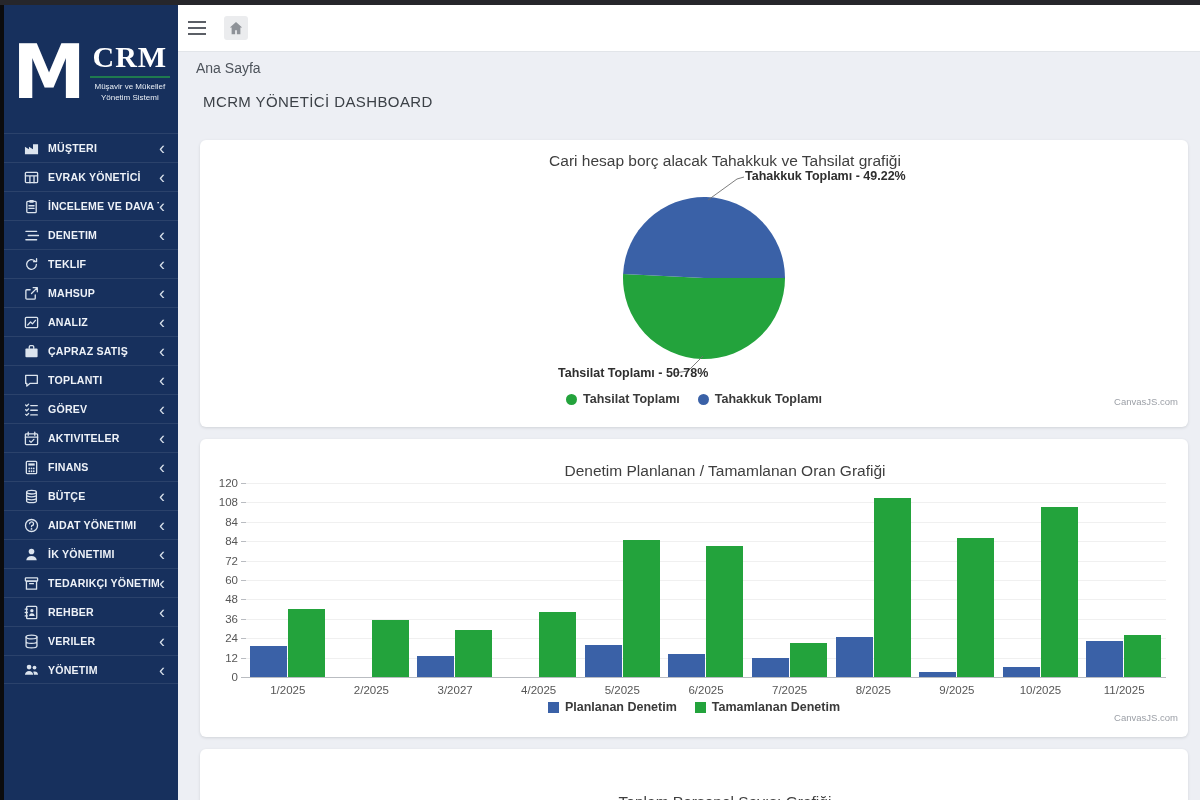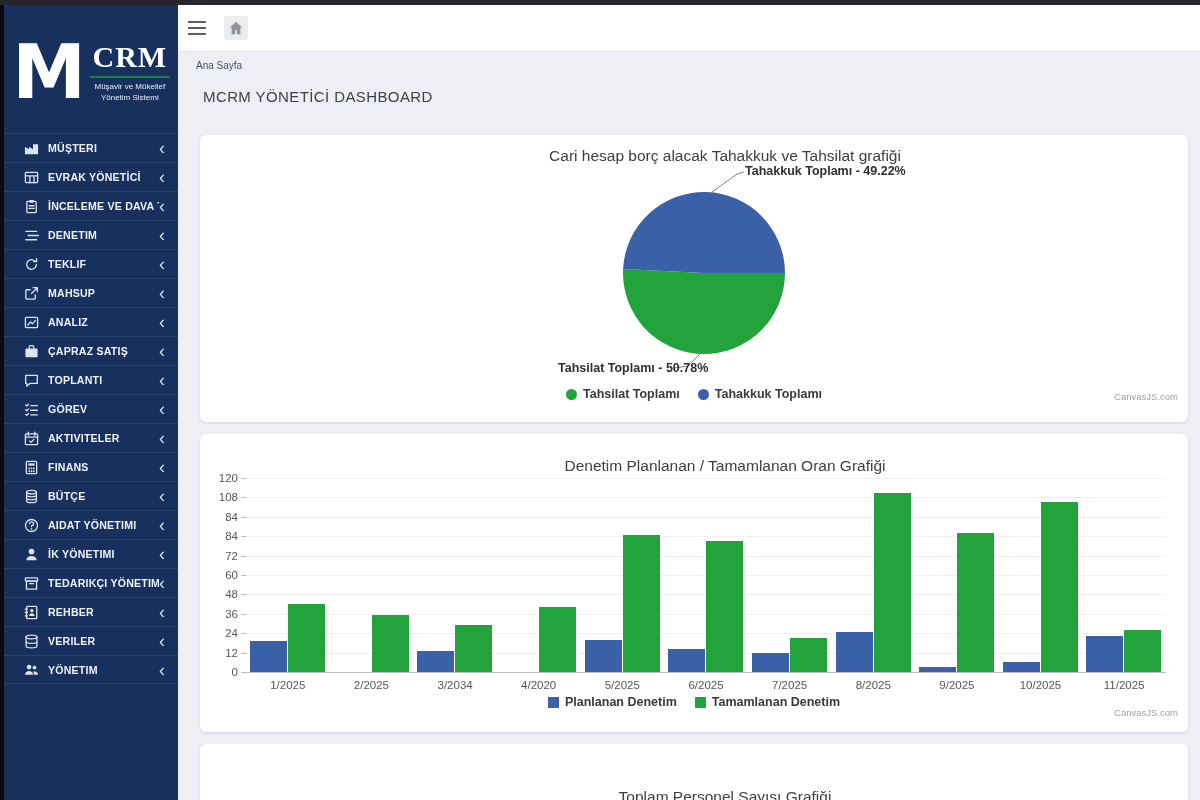--- a/index.html
+++ b/index.html
@@ -36,21 +36,21 @@
   .main { position:absolute; left:178px; top:0; width:1022px; height:800px; }
   .topbar { height:52px; background:#ffffff; border-bottom:1px solid #e2e5e9;
     display:flex; align-items:center; padding:5px 0 0 9px; }
   .hamburger { width:20px; height:16px; color:#5b5f66; cursor:pointer; }
   .home-btn { width:24px; height:24px; margin-left:17px; background:#ebecee;
     border-radius:3px; display:flex; align-items:center; justify-content:center;
     cursor:pointer; }
   .home-btn svg { width:14px; height:14px; color:#8e9298; }
 
   .content { height:748px; background:#edeff4; padding:8px 12px 0 18px; overflow:hidden; }
-  .breadcrumb { font-size:10px; color:#4d535b; }
+  .breadcrumb { font-size:14px; color:#4d535b; }
   .page-title { margin:17px 0 0 7px; font-size:15px; font-weight:500;
     color:#3c4147; letter-spacing:.4px; }
 
   .card { position:relative; background:#ffffff; border-radius:6px;
     box-shadow:0 1px 3px rgba(25,30,40,.13); margin:0 0 12px 4px; width:988px; }
   .card-pie { height:287px; margin-top:30px; }
   .card-bar { height:298px; }
   .card-personnel { height:120px; }
 
   .chart-title { position:absolute; left:0; width:100%; text-align:center;
@@ -385,23 +385,23 @@
           <div class="gridline axis" style="left:46px;top:238.0px;width:920px"></div>
           <div class="tickmark" style="left:41px;top:238.0px"></div>
           <div class="ytick" style="left:0;top:232.0px">0</div>
           <div class="bar" style="left:50.0px;top:207.3px;height:30.7px;background:#3a61a7"></div>
           <div class="bar" style="left:88.0px;top:170.1px;height:67.9px;background:#23a33c"></div>
           <div class="xtick" style="left:46.0px;top:245px;width:83.6px">1/2025</div>
           <div class="bar" style="left:171.6px;top:181.4px;height:56.6px;background:#23a33c"></div>
           <div class="xtick" style="left:129.6px;top:245px;width:83.6px">2/2025</div>
           <div class="bar" style="left:217.3px;top:217.0px;height:21.0px;background:#3a61a7"></div>
           <div class="bar" style="left:255.3px;top:191.1px;height:46.9px;background:#23a33c"></div>
-          <div class="xtick" style="left:213.3px;top:245px;width:83.6px">3/2034</div>
+          <div class="xtick" style="left:213.3px;top:245px;width:83.6px">3/2027</div>
           <div class="bar" style="left:338.9px;top:173.3px;height:64.7px;background:#23a33c"></div>
-          <div class="xtick" style="left:296.9px;top:245px;width:83.6px">4/2020</div>
+          <div class="xtick" style="left:296.9px;top:245px;width:83.6px">4/2025</div>
           <div class="bar" style="left:384.5px;top:205.7px;height:32.3px;background:#3a61a7"></div>
           <div class="bar" style="left:422.5px;top:100.6px;height:137.4px;background:#23a33c"></div>
           <div class="xtick" style="left:380.5px;top:245px;width:83.6px">5/2025</div>
           <div class="bar" style="left:468.2px;top:215.4px;height:22.6px;background:#3a61a7"></div>
           <div class="bar" style="left:506.2px;top:107.0px;height:131.0px;background:#23a33c"></div>
           <div class="xtick" style="left:464.2px;top:245px;width:83.6px">6/2025</div>
           <div class="bar" style="left:551.8px;top:218.6px;height:19.4px;background:#3a61a7"></div>
           <div class="bar" style="left:589.8px;top:204.1px;height:33.9px;background:#23a33c"></div>
           <div class="xtick" style="left:547.8px;top:245px;width:83.6px">7/2025</div>
           <div class="bar" style="left:635.5px;top:197.6px;height:40.4px;background:#3a61a7"></div>

